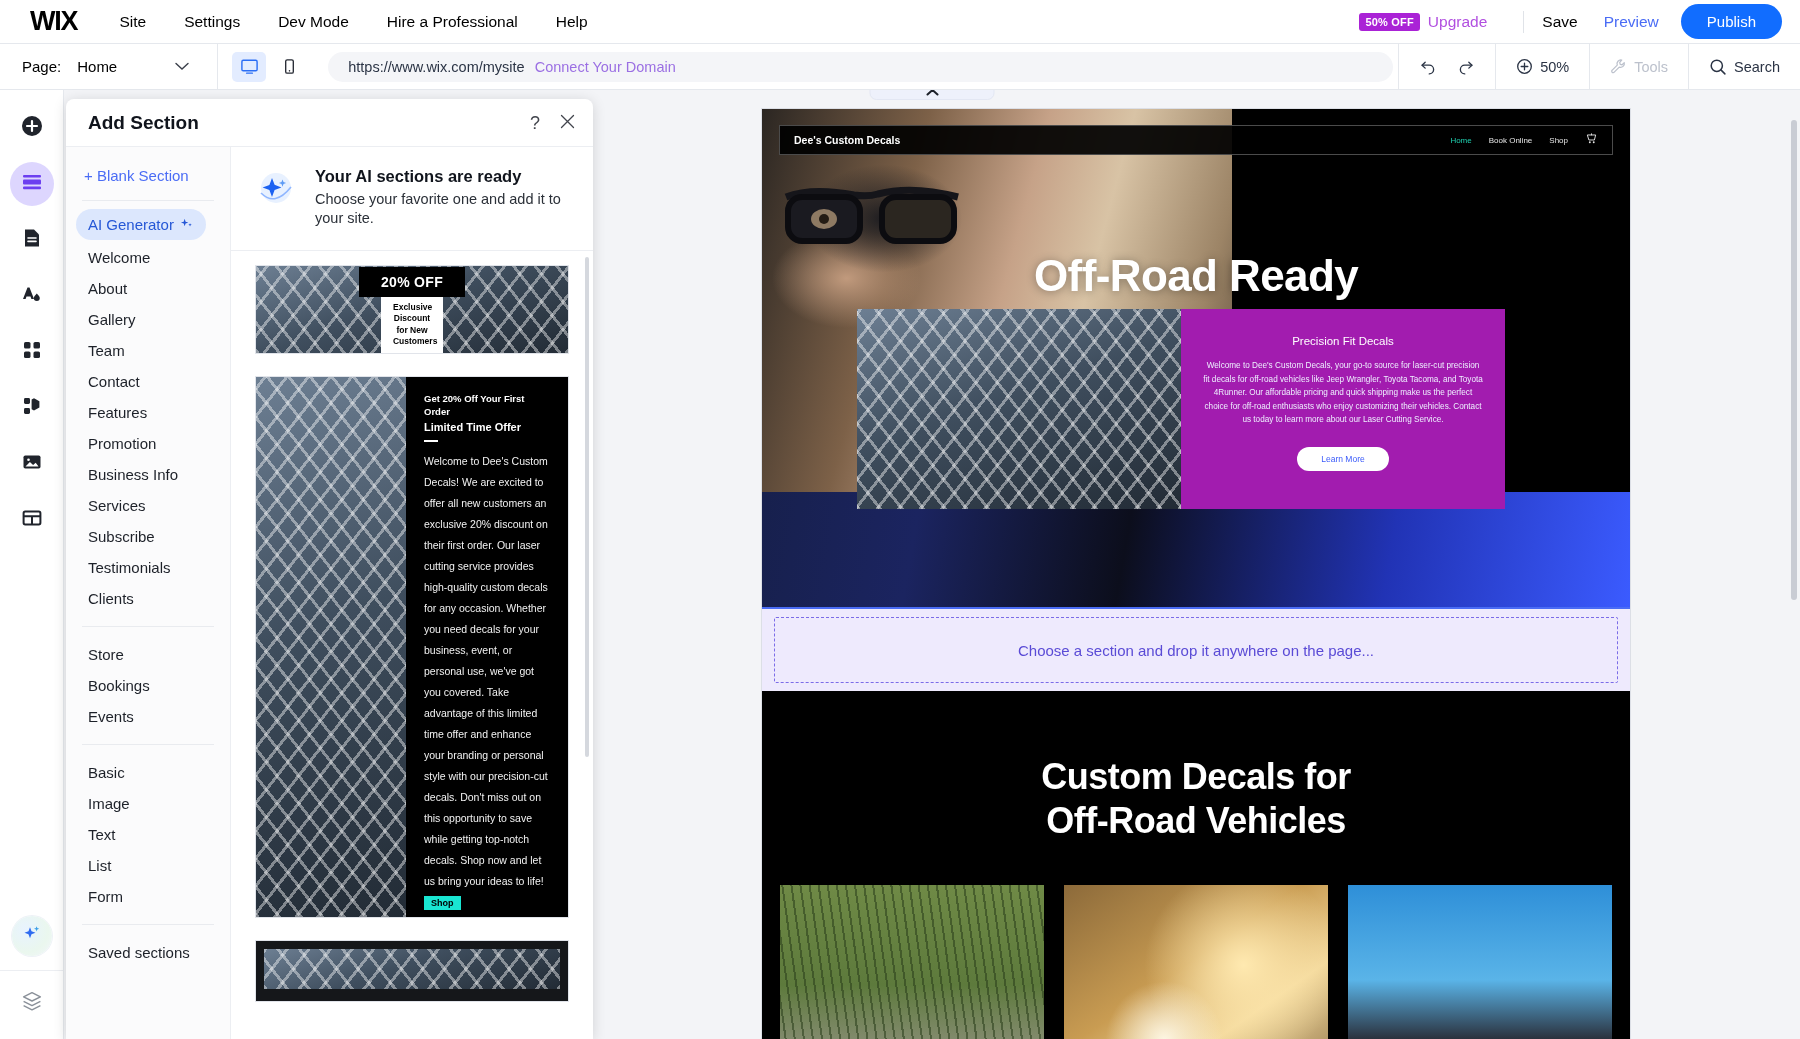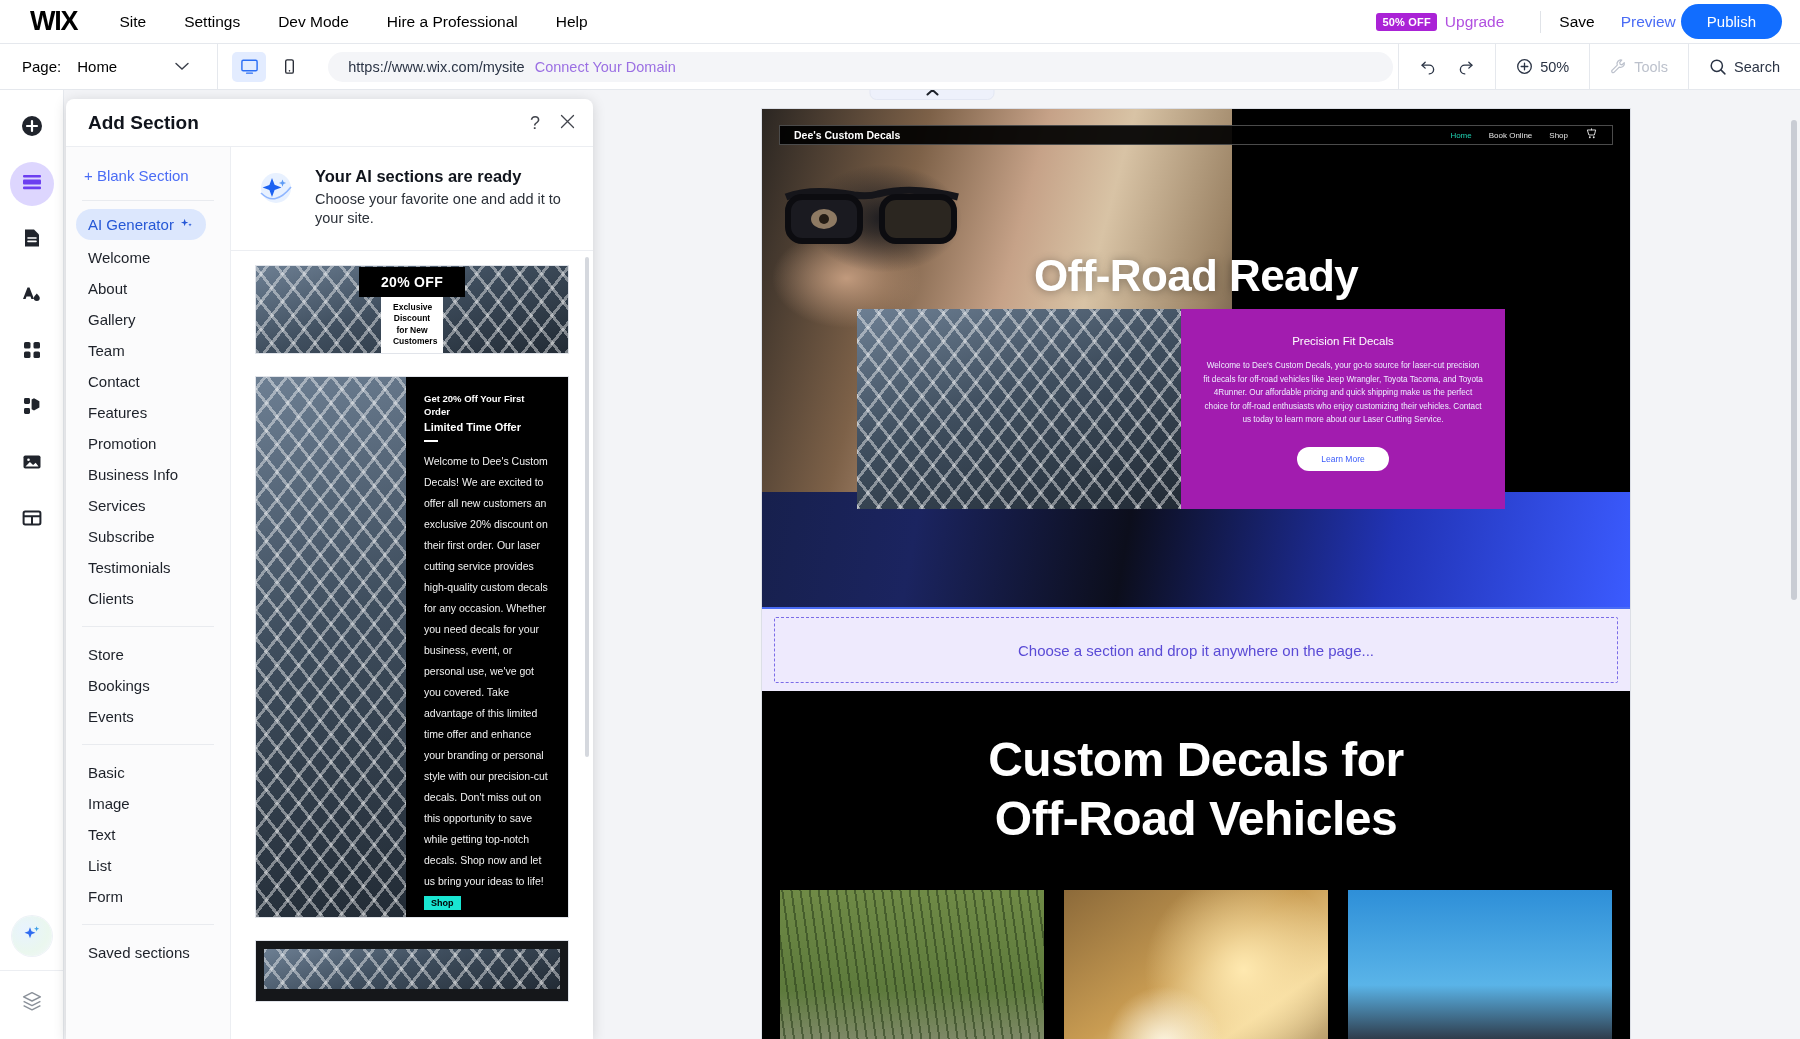--- a/index.html
+++ b/index.html
@@ -30,21 +30,21 @@
   }
   .badge-50 {
     background: #aa22d6; color: #fff; font-size: 11px; font-weight: 700;
     padding: 3px 6px; border-radius: 3px; letter-spacing: .2px;
   }
   .upgrade-link {
     color: #b14fe0; font-size: 15.5px; margin-left: 8px; margin-right: 18px; cursor: pointer;
   }
   .vsep { width: 1px; height: 22px; background: #e0e3e8; margin: 0 18px; }
   .save-link { font-size: 15.5px; color: #000; cursor: pointer; margin-right: 26px;}
-  .preview-link { font-size: 15.5px; color: #4a6cf5; cursor: pointer; margin-right: 5px;}
+  .preview-link { font-size: 15.5px; color: #4a6cf5; cursor: pointer; margin-right: 22px;}
   .publish-btn {
     background: #116dff; color: #fff; font-size: 15px; font-weight: 500;
     border: none; border-radius: 22px; padding: 9px 26px; cursor: pointer;
   }
 
   
   .secondbar {
     position: absolute; top: 44px; left: 0; width: 1800px; height: 46px;
     background: #fff; border-bottom: 1px solid #e5e8ed;
     display: flex; align-items: center;
@@ -232,21 +232,21 @@
   }
   .hc-title { font-size: 11.5px; margin-bottom: 12px; }
   .hc-body { font-size: 8.2px; line-height: 1.65; color: #eef0ff; }
   .hc-btn {
     display:inline-block; margin-top: 20px; background:#fff; color:#3b5bfa;
     font-size: 8.5px; padding: 7px 24px; border-radius: 14px; cursor:pointer;
   }
 
   
   .site-nav {
-    position:absolute; left: 17px; right: 17px; top: 16px; height: 20px;
+    position:absolute; left: 17px; right: 17px; top: 16px; height: 30px;
     background: rgba(0,0,0,.92); border: 1px solid #4b4b4b;
     display:flex; align-items:center; padding: 0 14px; z-index: 3;
   }
   .site-brand { color:#fff; font-size: 10.5px; font-weight:700; }
   .site-links { margin-left:auto; display:flex; align-items:center; gap: 17px; }
   .site-link { font-size: 8px; color:#e6e6e6; cursor:pointer; }
   .site-link.active { color:#1fd0b0; }
 
   
   .dropzone-wrap {
@@ -256,21 +256,21 @@
   .dropzone {
     height: 100%; border: 1.6px dashed #7b6ce8; border-radius: 2px;
     display:flex; align-items:center; justify-content:center;
     color:#5a4bd6; font-size: 15px;
   }
 
   
   .site-headline {
     background:#000; color:#fff; text-align:center; padding: 40px 0 26px 0;
   }
-  .site-headline h2 { font-size: 48px; font-weight: 800; line-height: 1.22; letter-spacing:-.5px; }
+  .site-headline h2 { font-size: 36px; font-weight: 800; line-height: 1.22; letter-spacing:-.5px;margin-top:24px; }
   .gallery { background:#000; display:flex; gap: 20px; padding: 16px 18px 0 18px; }
   .gal { flex:1; height: 250px; }
   .gal1 {
     background:
       repeating-linear-gradient(82deg, rgba(40,60,25,.55) 0 2px, rgba(0,0,0,0) 2px 9px),
       linear-gradient(180deg, #6f8a46 0%, #5d7a3c 40%, #8c8f7a 68%, #6f7365 100%);
   }
   .gal2 {
     background:
       radial-gradient(circle at 38% 62%, #fdf6e3 0%, rgba(253,246,227,0) 26%),

